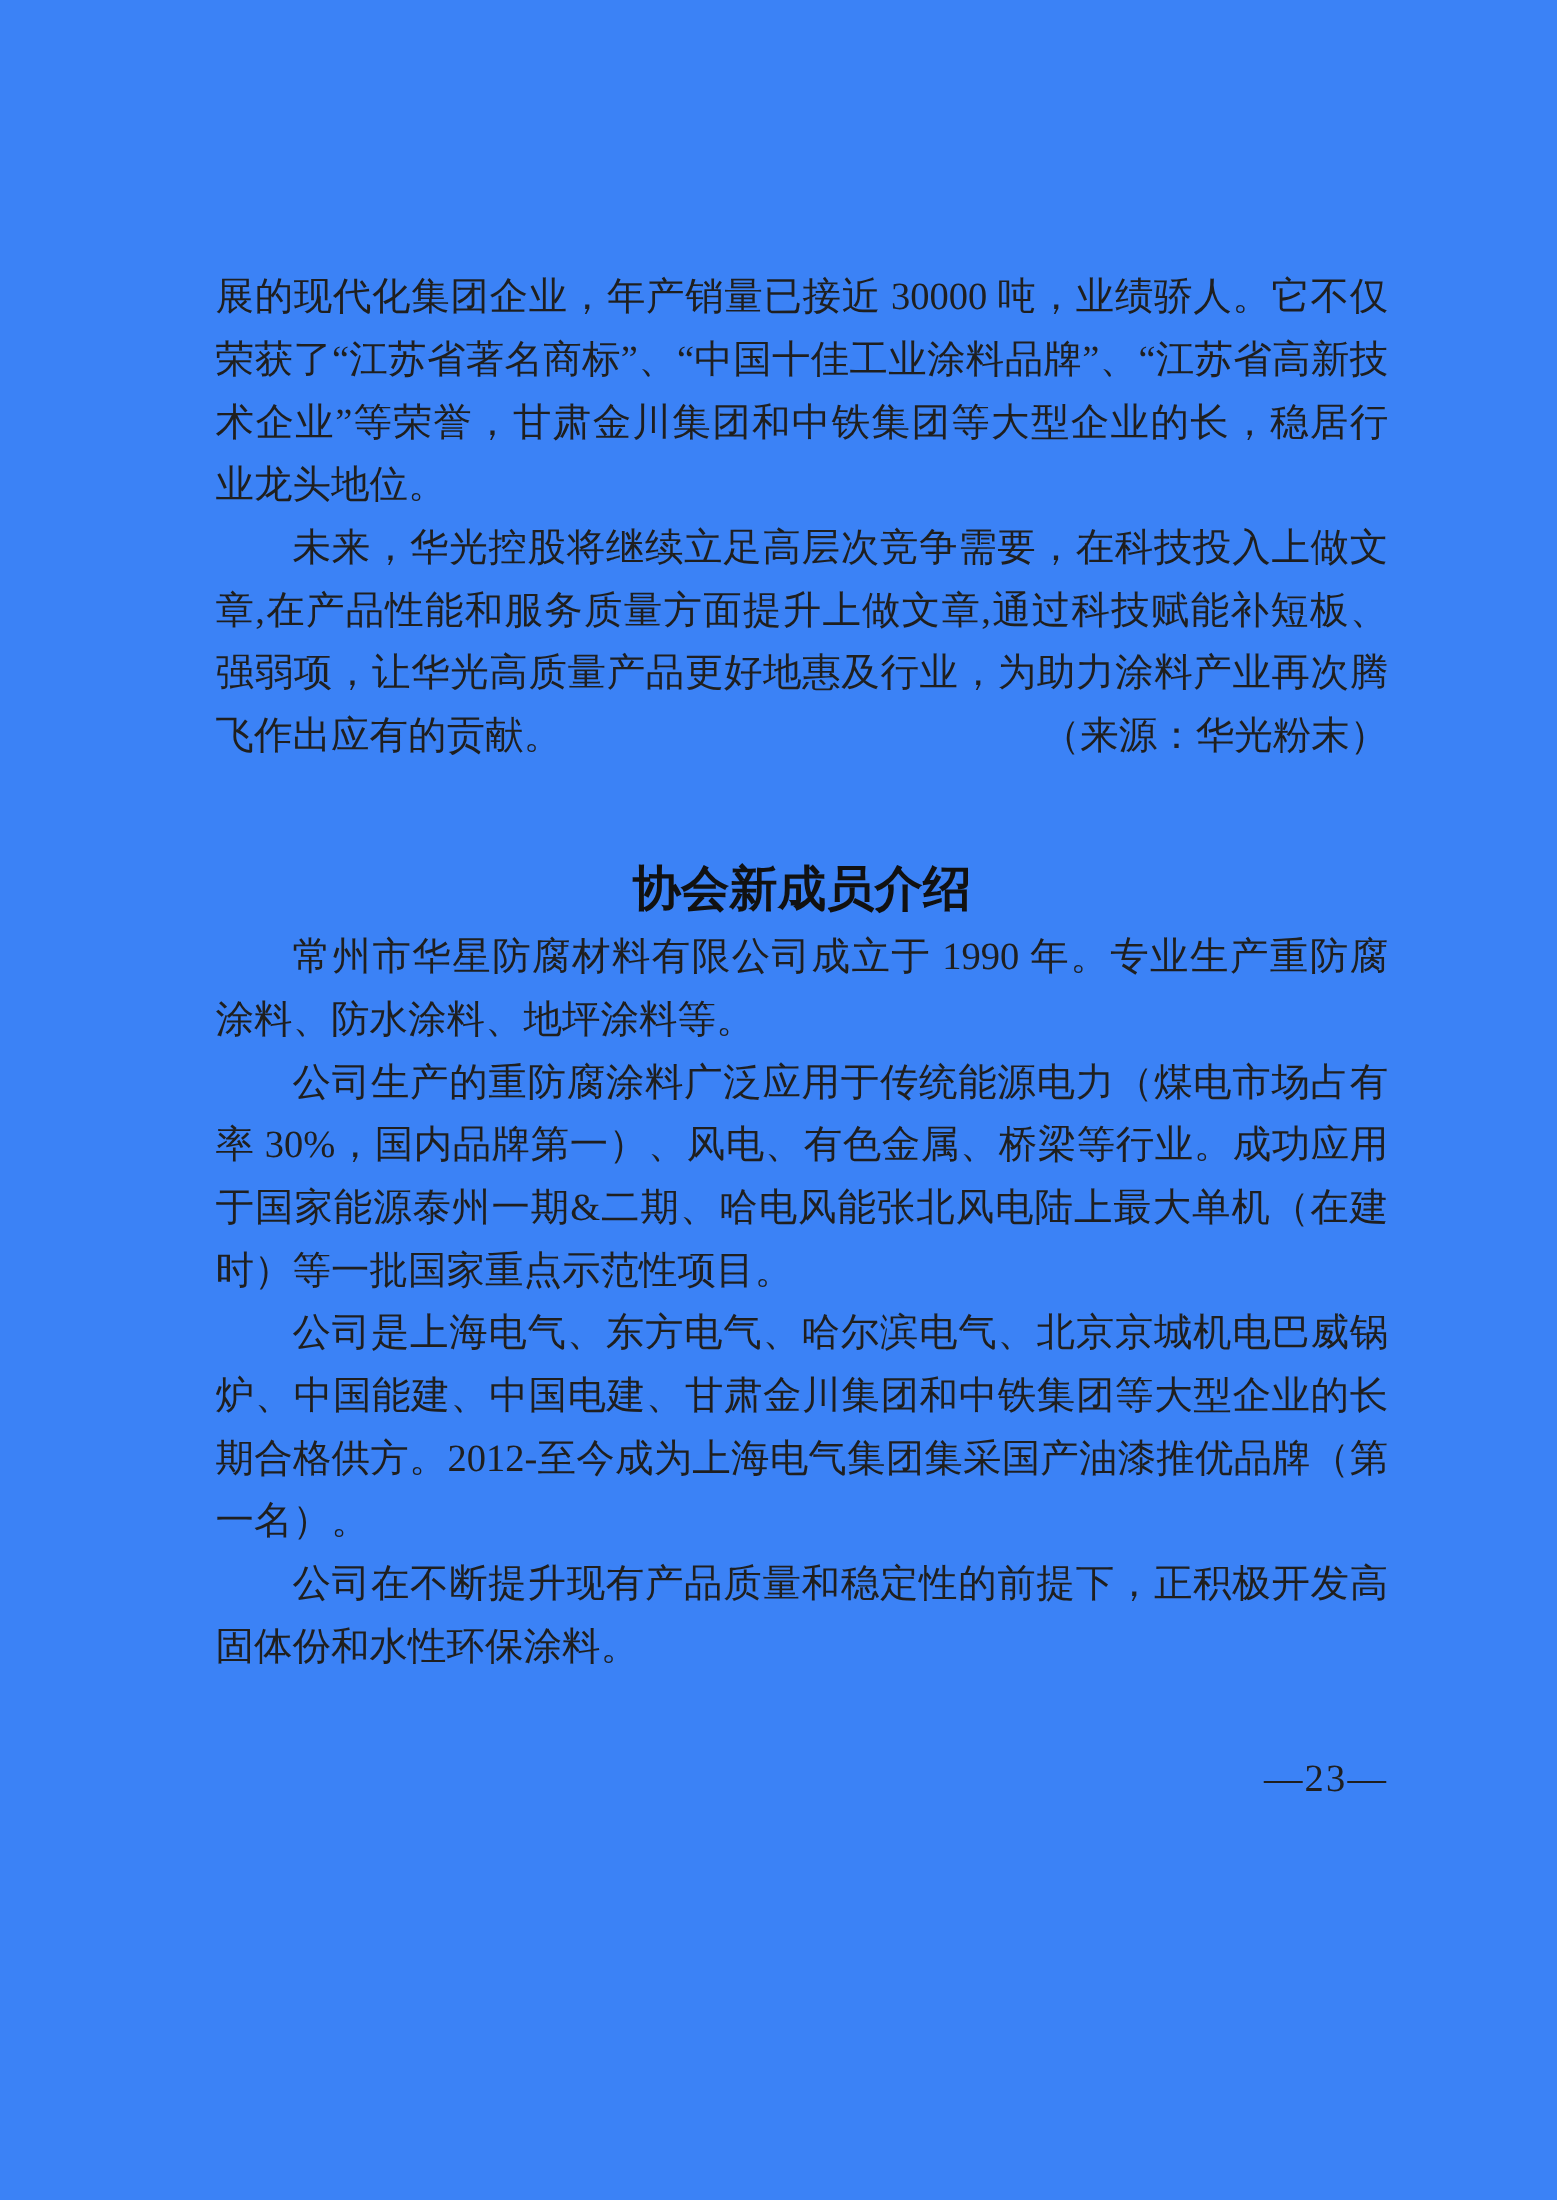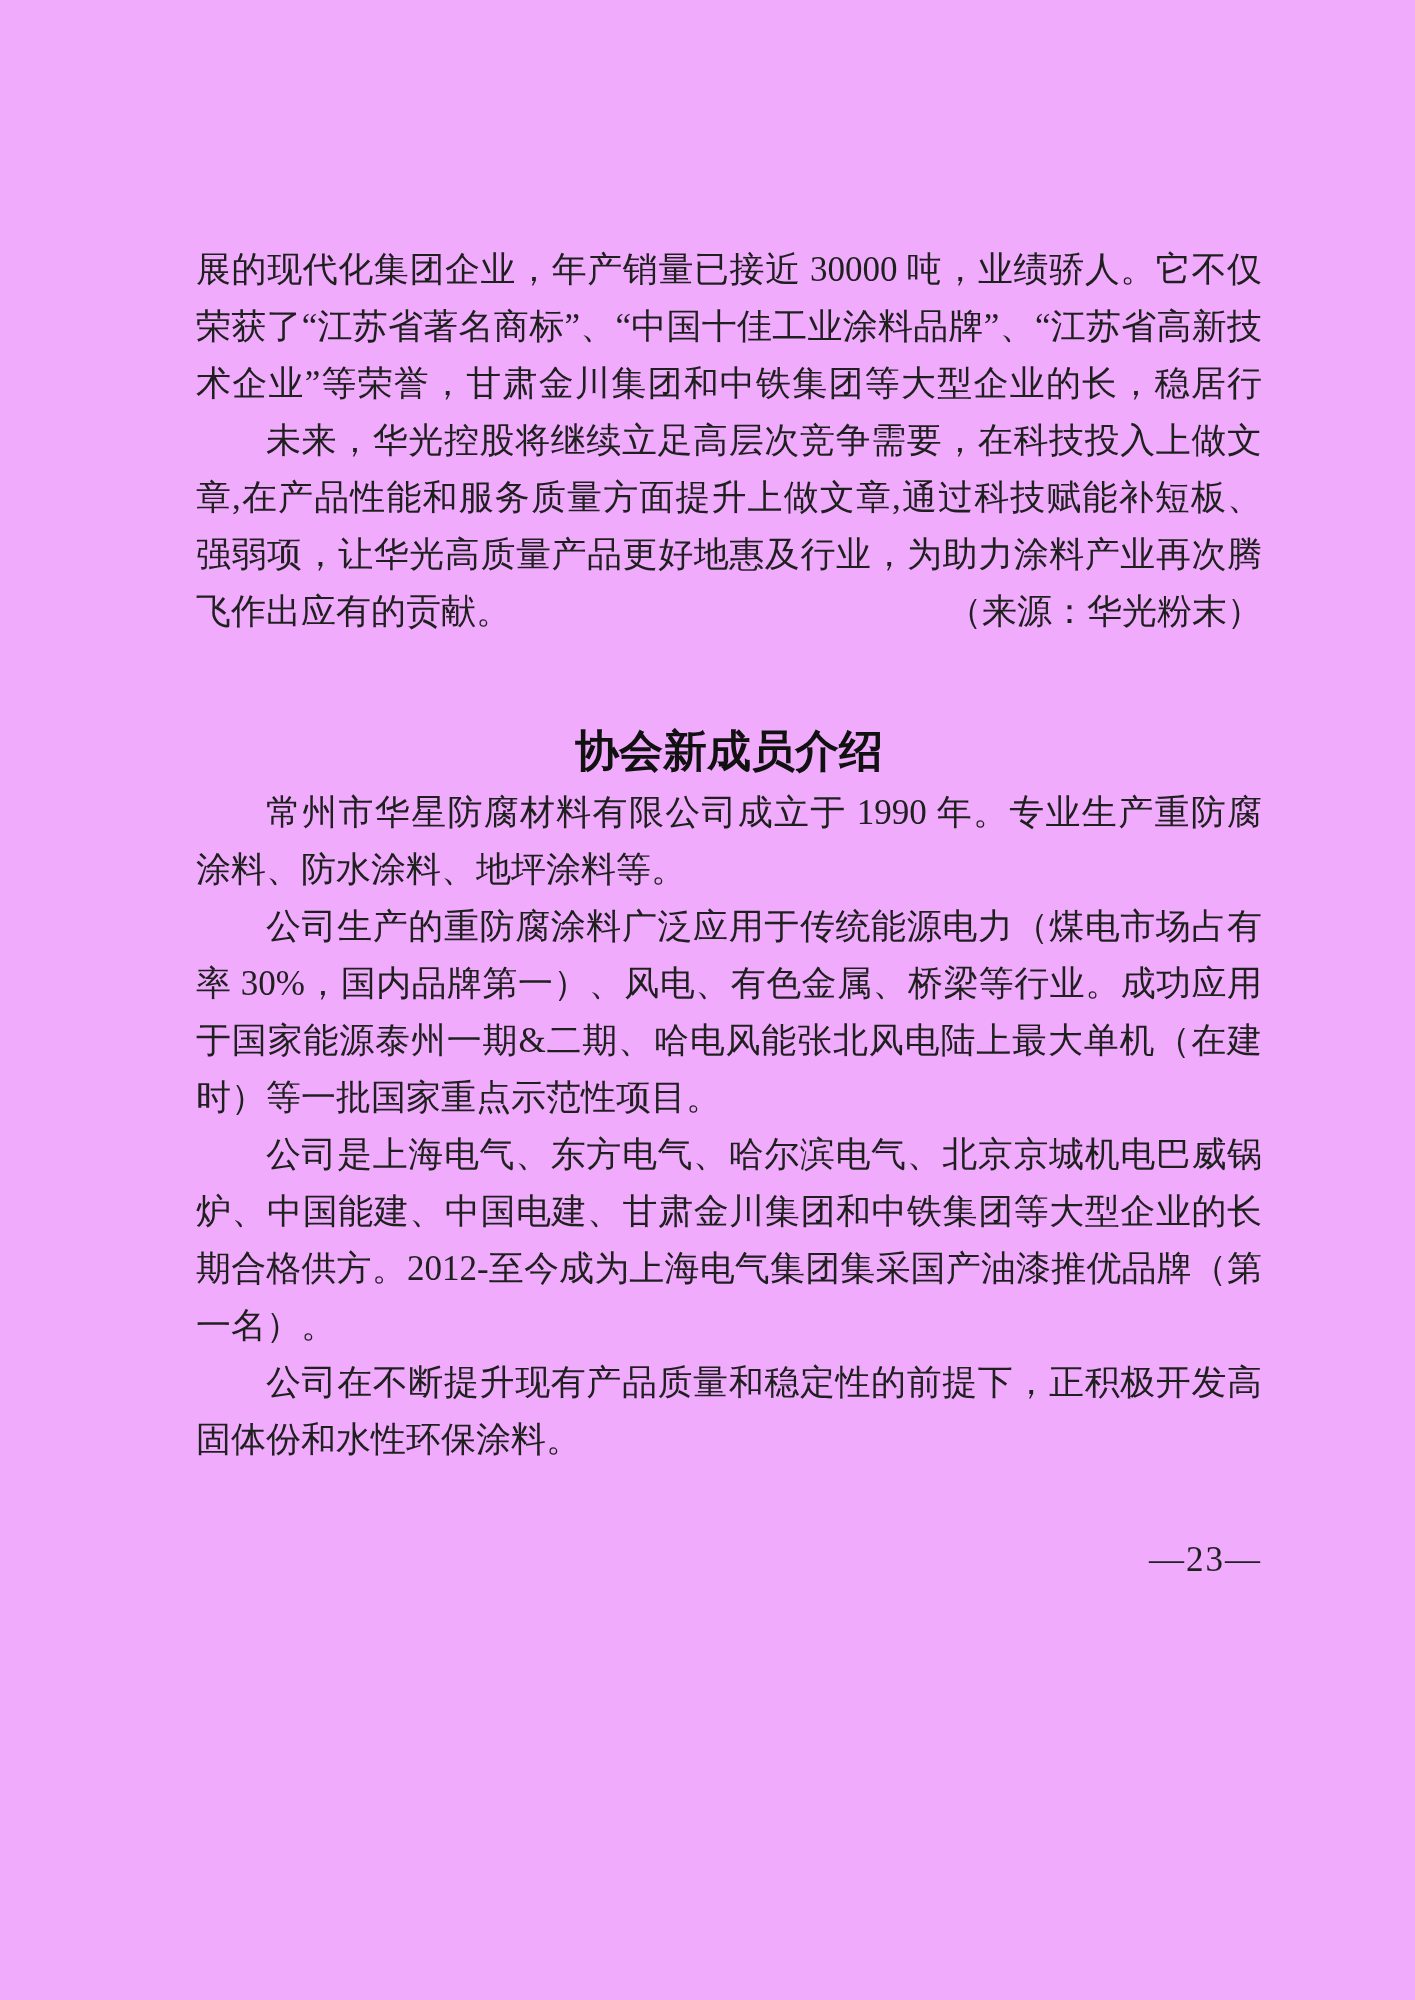--- a/index.html
+++ b/index.html
@@ -4,21 +4,21 @@
 <style>
   html, body {
     margin: 0;
     padding: 0;
     background: #ffffff;
   }
   .page {
     position: relative;
     width: 1415px;
     height: 2000px;
-    background: #f0abfc;
+    background: #3b82f6;
     overflow: hidden;
     font-family: "Liberation Serif", "DejaVu Serif", serif;
     color: #1f1f1f;
     text-decoration: underline;
   }
   .content {
     position: absolute;
     left: 196px;
     top: 241px;
     width: 1066px;
@@ -74,20 +74,21 @@
 </head>
 <body>
 
 <div class="page">
   <div class="content">
 
     <div class="para">
         <div class="line">展的现代化集团企业，年产销量已接近 30000 吨，业绩骄人。它不仅</div>
         <div class="line">荣获了“江苏省著名商标”、“中国十佳工业涂料品牌”、“江苏省高新技</div>
         <div class="line">术企业”等荣誉，甘肃金川集团和中铁集团等大型企业的长，稳居行</div>
+        <div class="line last">业龙头地位。</div>
       </div>
 
     <div class="para">
         <div class="line indent">未来，华光控股将继续立足高层次竞争需要，在科技投入上做文</div>
         <div class="line">章,在产品性能和服务质量方面提升上做文章,通过科技赋能补短板、</div>
         <div class="line">强弱项，让华光高质量产品更好地惠及行业，为助力涂料产业再次腾</div>
         <div class="line last split">
           <span>飞作出应有的贡献。</span>
           <span>（来源：华光粉末）</span>
         </div>

